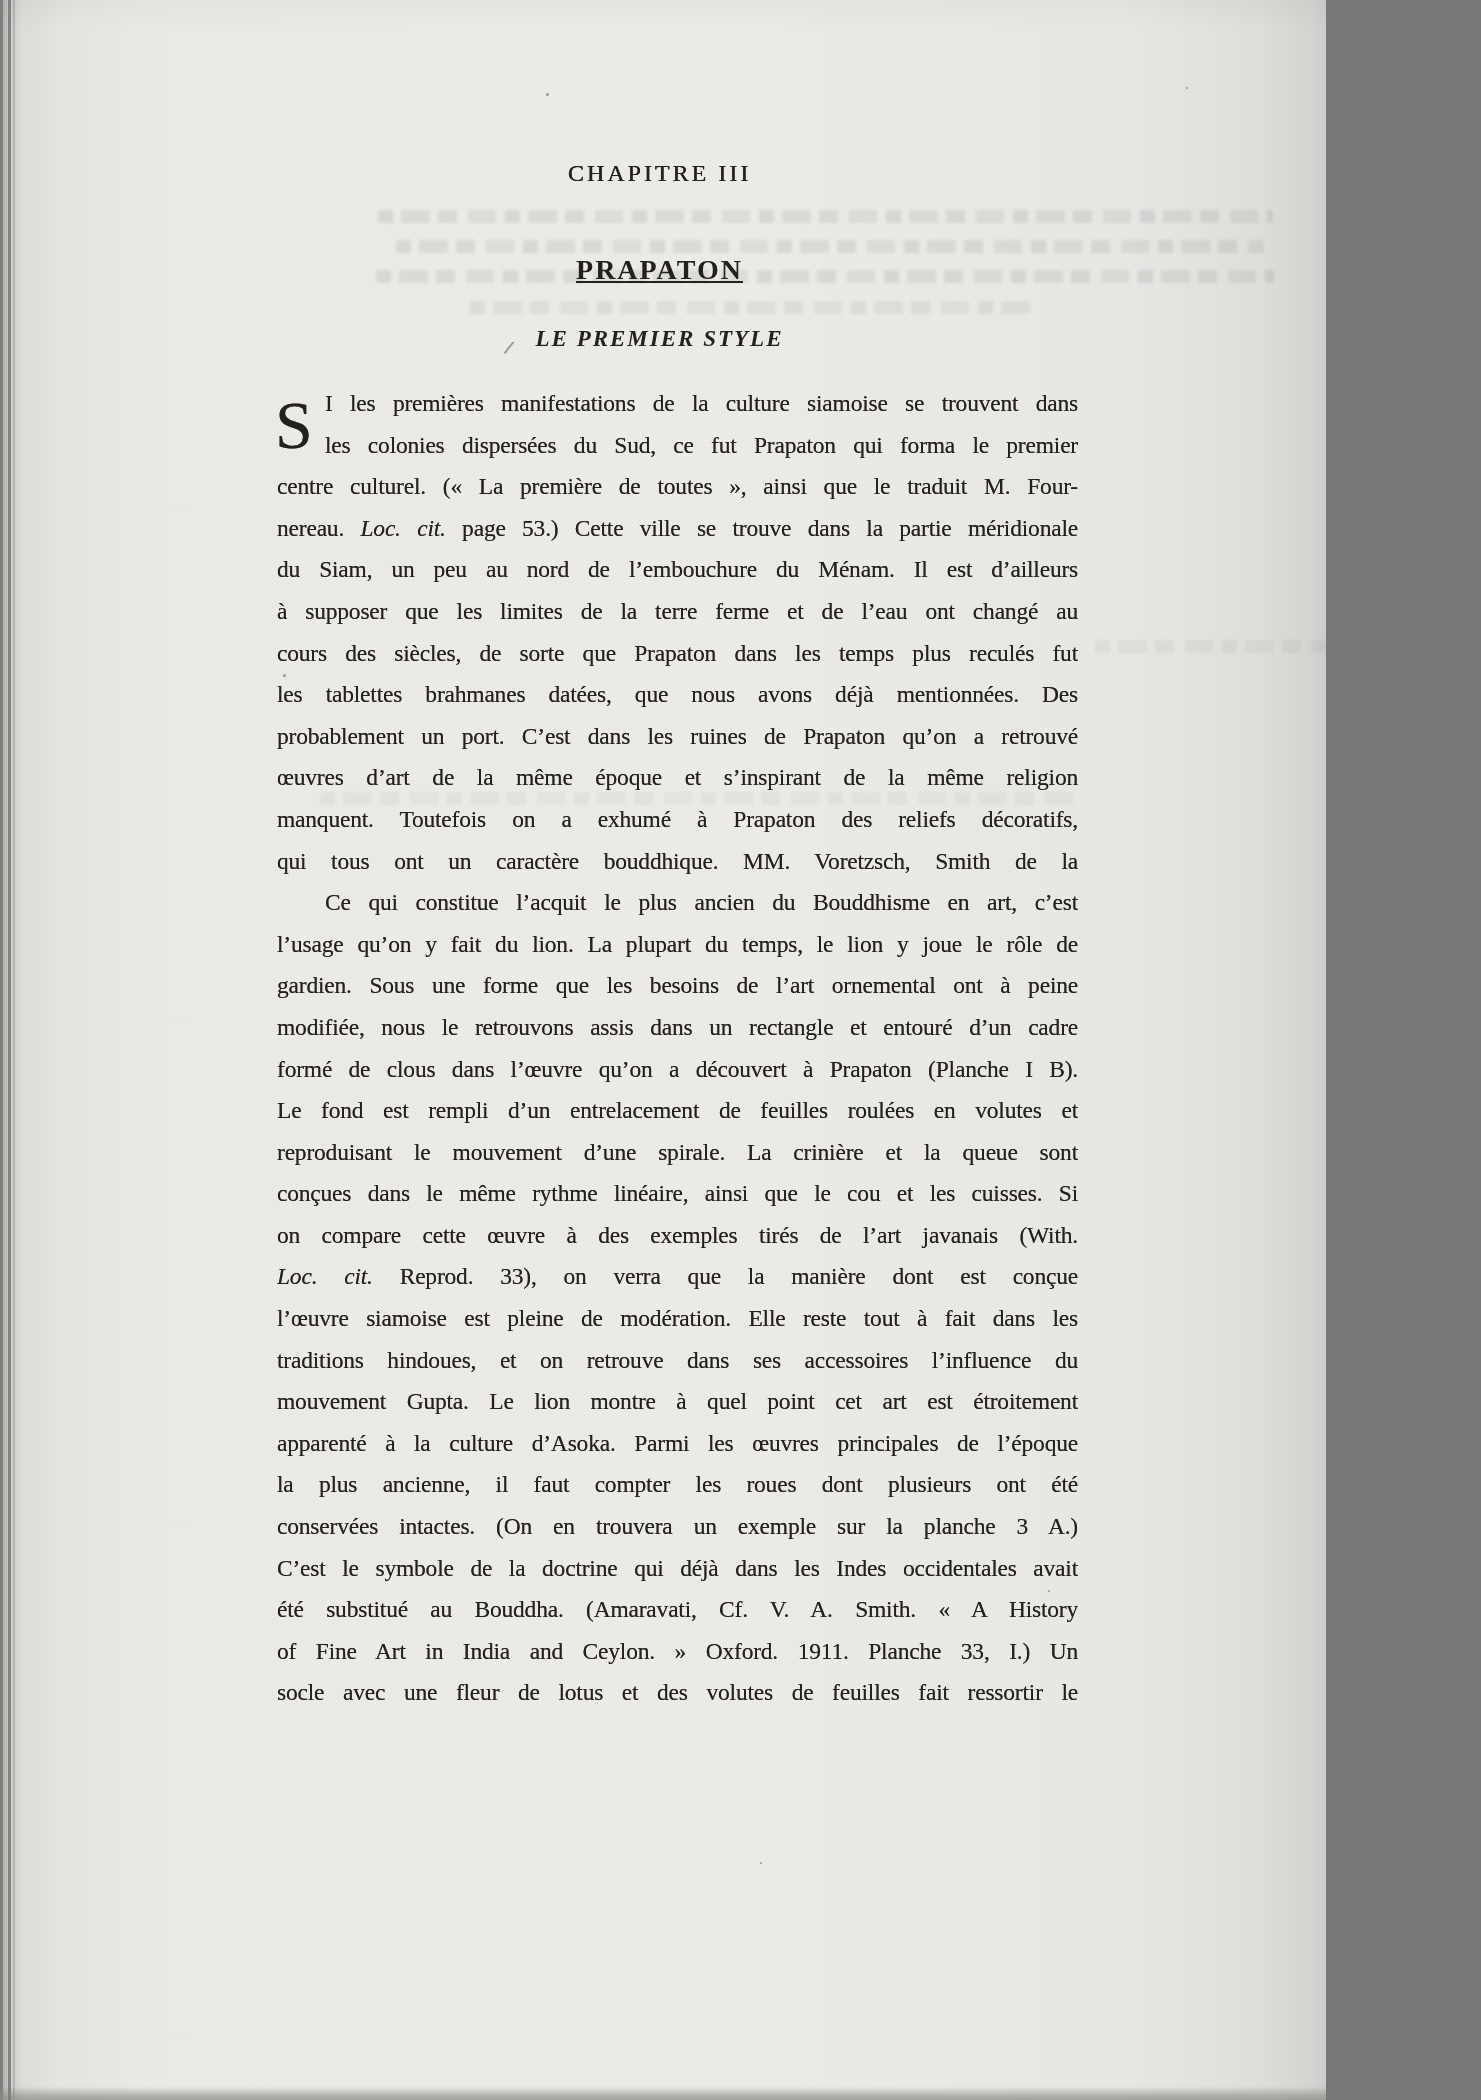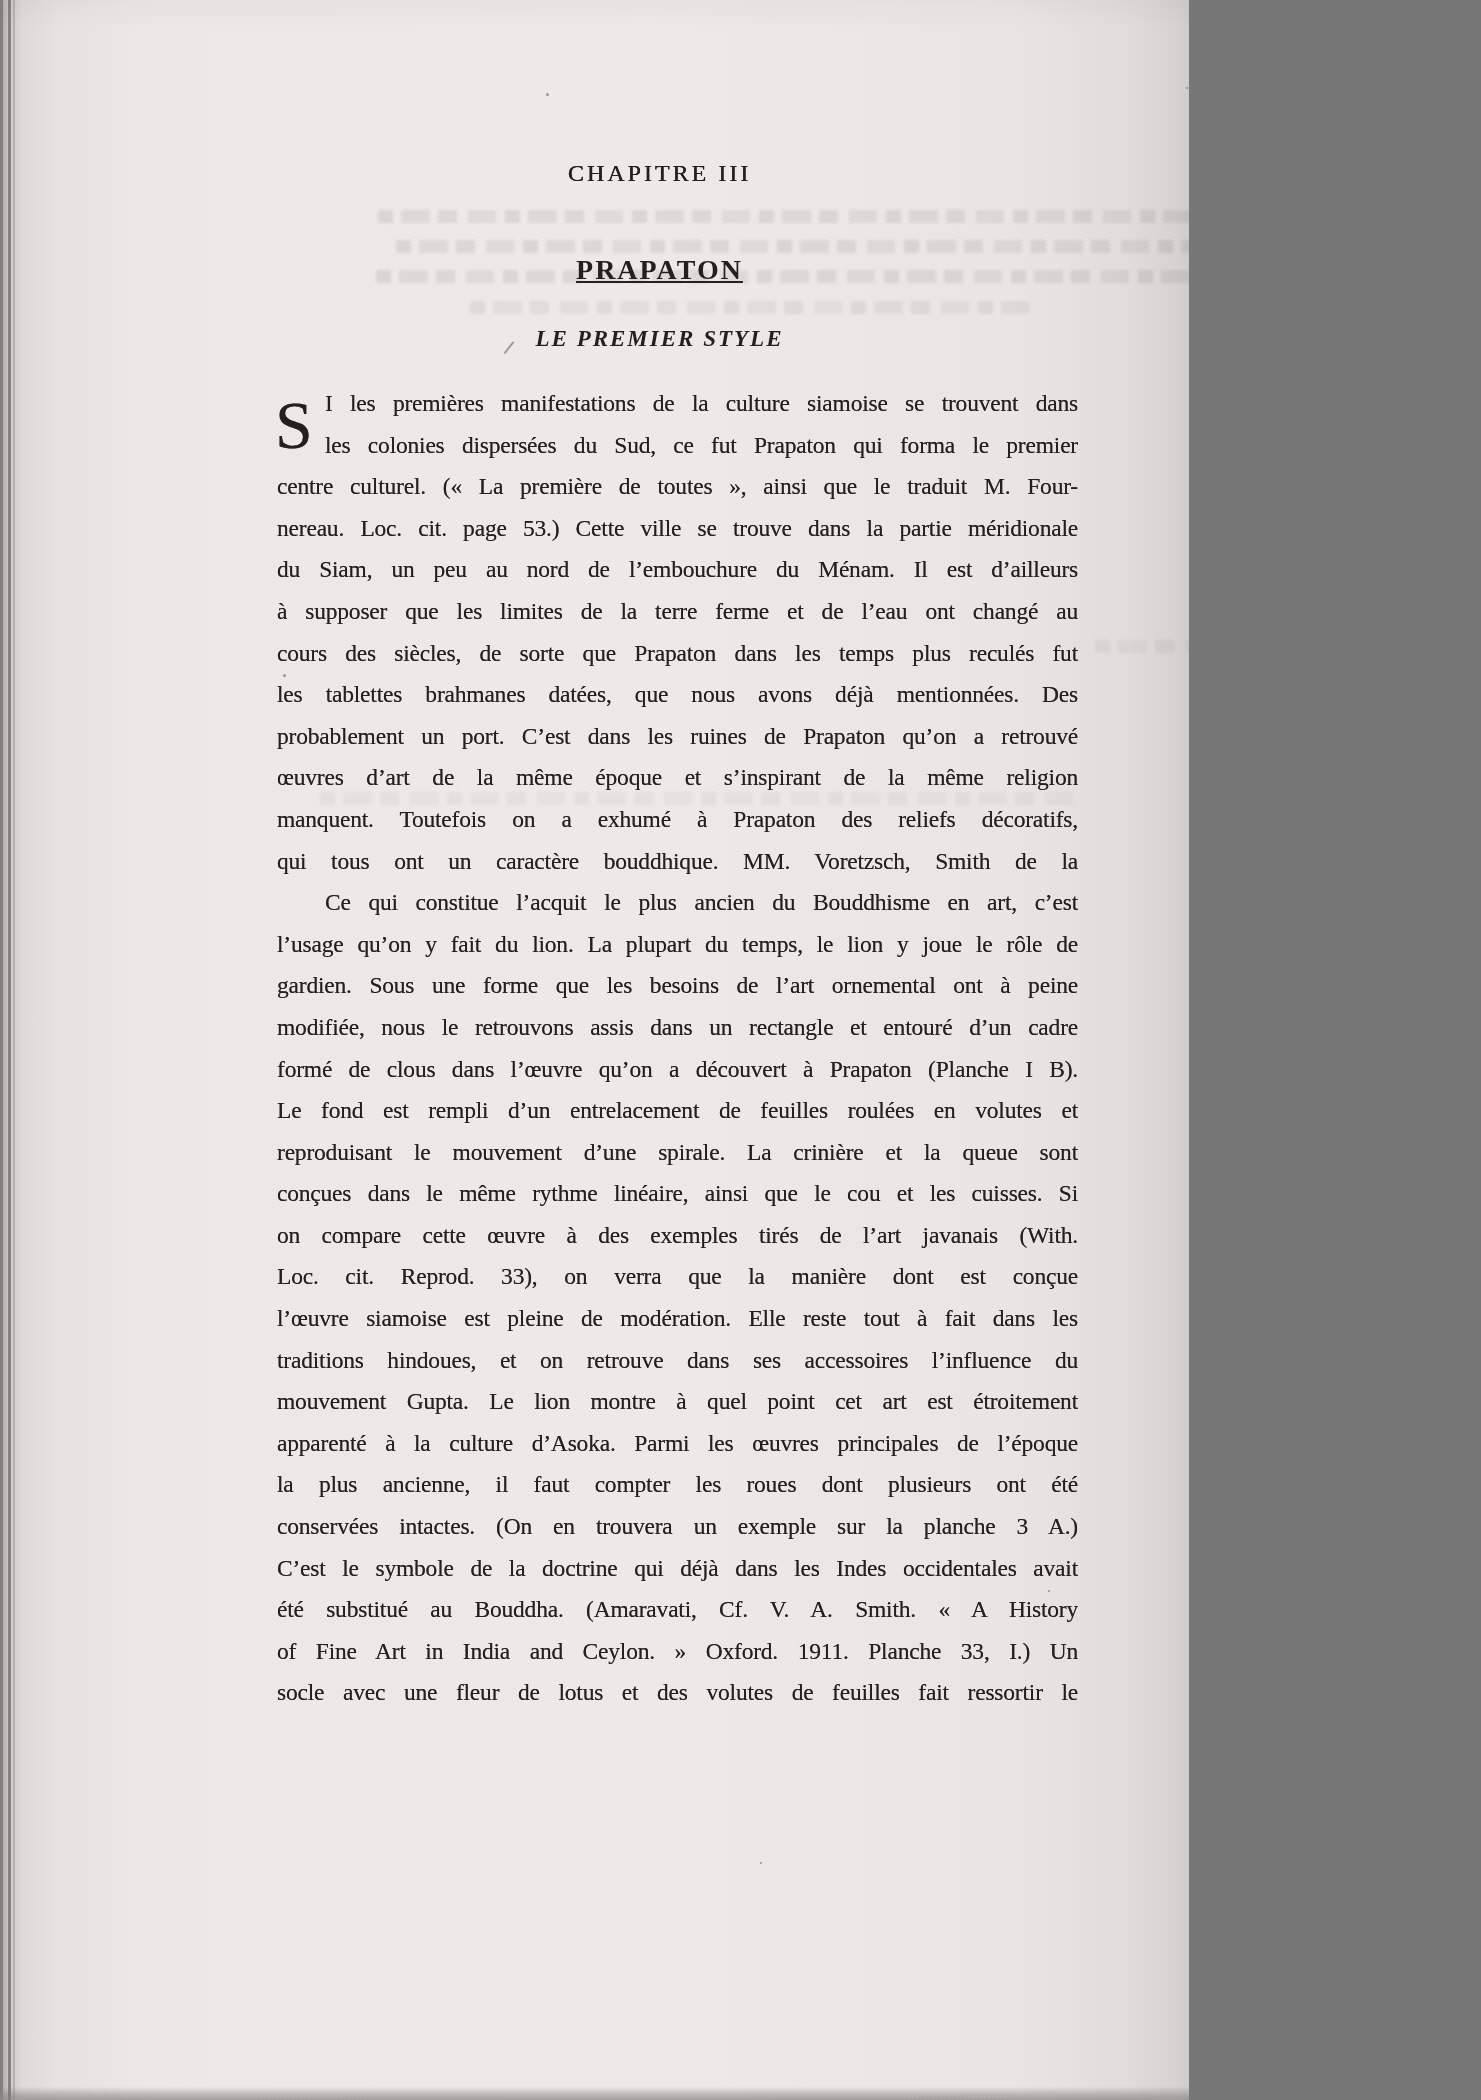--- a/index.html
+++ b/index.html
@@ -1,18 +1,18 @@
 <!DOCTYPE html>
 <html><head>
 <meta charset="utf-8">
 <style>
   html,body{margin:0;padding:0;background:#777;}
   .page{
     position:relative;
-    width:1189px;height:2100px;
+    width:1326px;height:2100px;
     overflow:hidden;
     font-family:"Liberation Serif", serif;
     color:#232020;
     background:
       linear-gradient(180deg, rgba(0,0,0,0.03) 0px, rgba(0,0,0,0) 30px),
       linear-gradient(0deg, rgba(120,118,115,0.45) 0px, rgba(120,118,115,0) 14px),
       linear-gradient(90deg,
         #a8a7a5 0px, #cfcecc 10px, #dddcda 22px, #e6e5e2 60px,
         #edebe8 150px, #eeece9 55%, #e9e8e5 85%, #dfdedb 95%,
         #d5d4d2 99%, #cfcecc 100%);
@@ -49,21 +49,21 @@
   .line{
     height:41.6px;line-height:41.6px;
     font-size:23.5px;letter-spacing:-0.2px;
     text-align:justify;text-align-last:justify;
     text-shadow:0 0 0.4px rgba(32,29,26,0.65);
     overflow:hidden;
   }
   .line.hang{padding-left:48px;}
   .line.indent{padding-left:48px;}
   .line.flush{text-align-last:left;}
-  .it{}
+  .it{font-style:italic;}
   .dropcap{
     position:absolute;left:-2px;top:0;
     width:50px;height:84px;line-height:84px;
     font-size:68px;text-align:left;
     text-shadow:0 0 0.5px rgba(32,29,26,0.7);
   }
 
   
   .ghost{
     position:absolute;height:13px;border-radius:2px;

